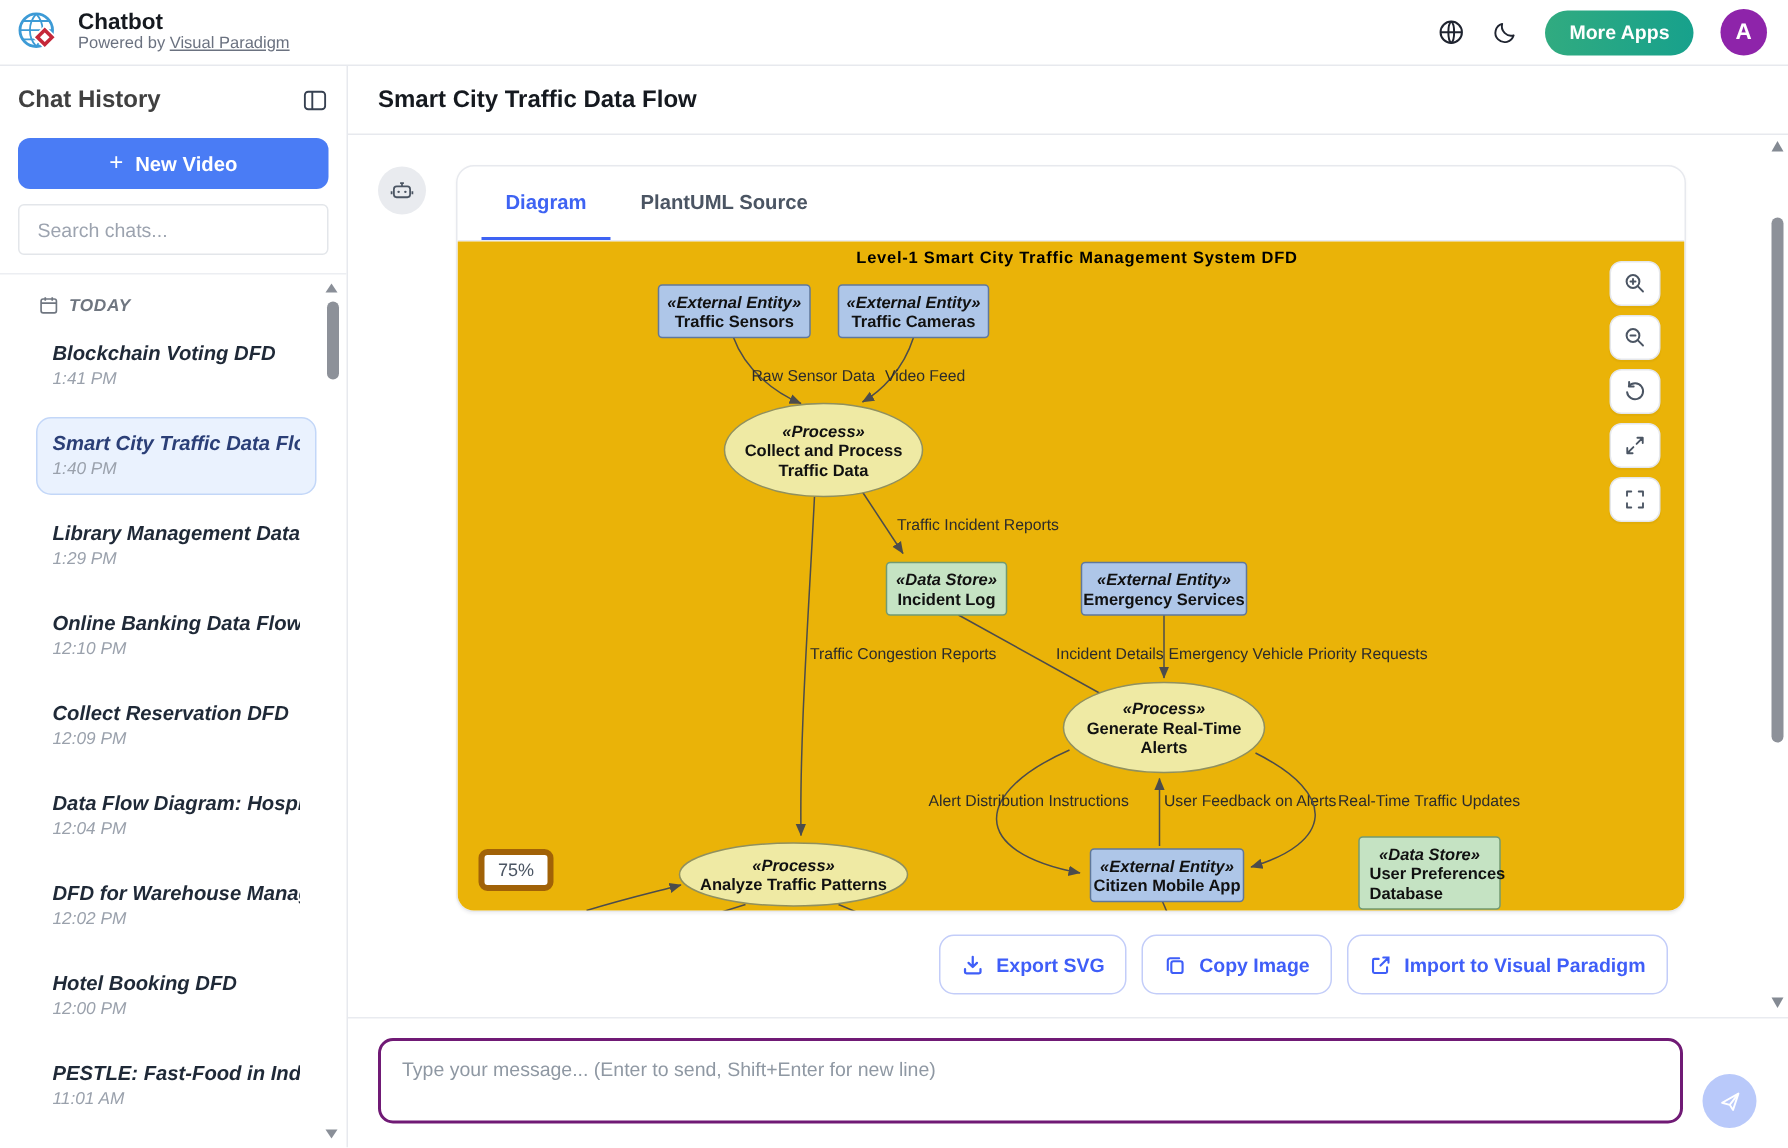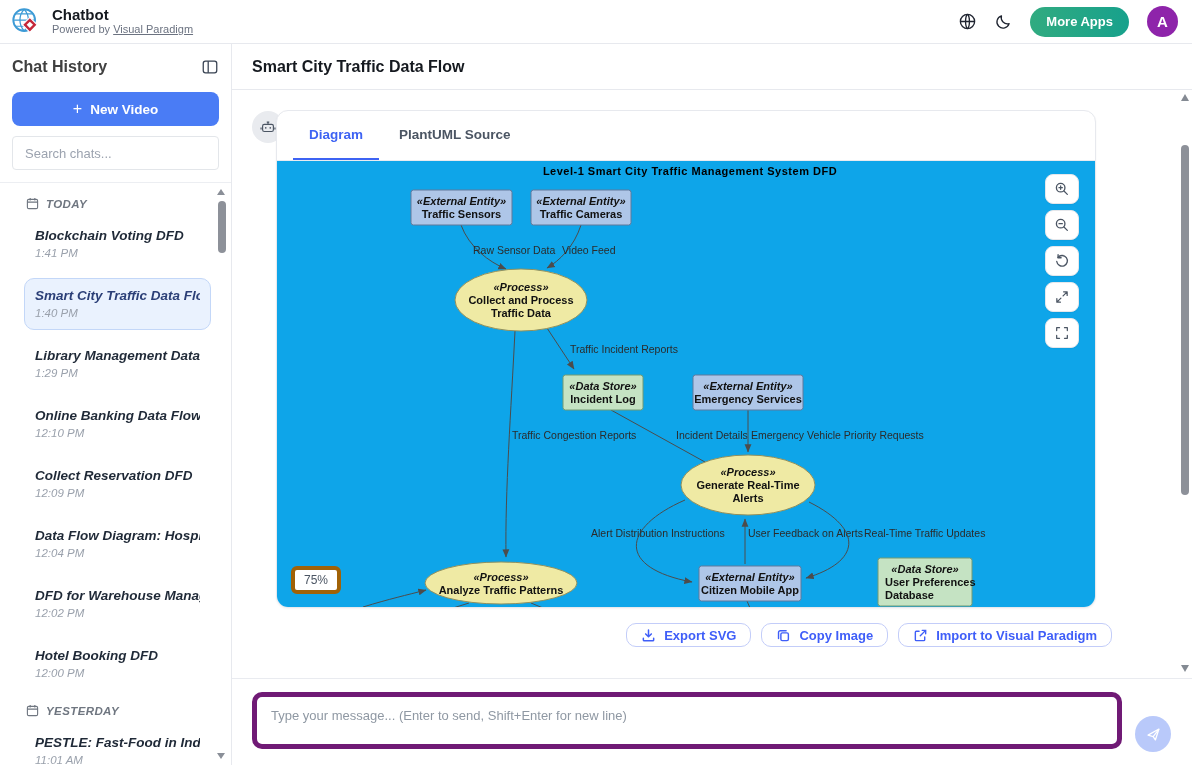--- a/index.html
+++ b/index.html
@@ -56,49 +56,49 @@
   .sb-scroll .arrow-dn { bottom:2px; border-top:6px solid #8a8f98; }
   .sb-scroll .thumb { position:absolute; top:14px; left:0.5px; width:8px; height:52px; border-radius:4px; background:#8d9199; }
 
   
   .main-title-row { height:46px; flex:0 0 46px; display:flex; align-items:center; padding:0 20px;
     border-bottom:1px solid #e7e9ee; }
   .main-title-row h1 { font-size:16px; font-weight:700; color:#15191f; }
   .content { position:relative; height:588px; flex:0 0 588px; background:#fff; }
   .bot-avatar { position:absolute; left:20px; top:21px; width:32px; height:32px; border-radius:50%;
     background:#e9ebef; display:flex; align-items:center; justify-content:center; }
-  .card { position:absolute; left:44px; top:20px; width:820px; height:498px; background:#fff;
+  .card { position:absolute; left:72px; top:20px; width:820px; height:498px; background:#fff;
     border:1px solid #e7e9ee; border-radius:12px; box-shadow:0 1px 2px rgba(16,24,40,.05); overflow:hidden; }
   .tabs { height:50px; display:flex; align-items:stretch; padding:0 16px; border-bottom:1px solid #e9ebf0; gap:4px; }
   .tab { background:none; border:none; border-bottom:2.5px solid transparent; padding:0 16px; cursor:pointer;
     font-size:13.5px; color:#4b5563; font-family:"Liberation Sans",sans-serif; font-weight:600; }
   .tab.active { color:#3e63f3; border-bottom-color:#3e63f3; }
-  .viewport { position:relative; width:818px; height:447px; overflow:hidden; background:#0ea5e9; }
+  .viewport { position:relative; width:818px; height:447px; overflow:hidden; background:#eab308; }
   .viewport svg.dfd { position:absolute; left:16px; top:0; }
   .zoom-controls { position:absolute; right:16px; top:13px; display:flex; flex-direction:column; gap:6px; }
   .zctl { width:34px; height:30px; background:#fff; border:1px solid #e5e7eb; border-radius:8px; cursor:pointer;
     display:flex; align-items:center; justify-content:center; color:#4b5563; box-shadow:0 1px 1px rgba(16,24,40,.04); }
   .zoom-badge { position:absolute; left:14px; bottom:14px; padding:3px 9px; background:#fff;
     border:4px solid #a16207; border-radius:6px; font-size:12px; color:#4b5563; }
   .action-row { position:absolute; right:80px; top:533px; display:flex; gap:10px; }
-  .action-btn { height:24px; display:flex; align-items:center; gap:8px; padding:0 14px; background:#fff;
+  .action-btn { height:40px; display:flex; align-items:center; gap:8px; padding:0 14px; background:#fff;
     border:1px solid #c3cdf9; border-radius:10px; color:#3f5ef8; font-size:13px; font-weight:600; cursor:pointer;
     font-family:"Liberation Sans",sans-serif; }
 
   
   .main-scroll { position:absolute; right:2px; top:0; bottom:0; width:10px; }
   .main-scroll .arrow-up, .main-scroll .arrow-dn { position:absolute; left:0.5px; width:0; height:0;
     border-left:4.5px solid transparent; border-right:4.5px solid transparent; }
   .main-scroll .arrow-up { top:4px; border-bottom:7px solid #848a93; }
   .main-scroll .arrow-dn { bottom:6px; border-top:7px solid #848a93; }
   .main-scroll .thumb { position:absolute; top:55px; left:1px; width:8px; height:350px; border-radius:4px; background:#8d9199; }
 
   
   .composer { height:87px; flex:0 0 87px; border-top:1px solid #e9ebf0; position:relative; padding:13px 0 0 20px; background:#fff; }
-  .composer textarea { width:870px; height:57px; resize:none; border:5px solid #701a75; border-radius:10px;
+  .composer textarea { width:870px; height:57px; resize:none; border:2px solid #701a75; border-radius:10px;
     padding:11px 14px; font-size:13px; color:#374151; outline:none; font-family:"Liberation Sans",sans-serif; }
   .composer textarea::placeholder { color:#8f98a3; }
   .send-btn { position:absolute; right:21px; top:37px; width:36px; height:36px; border:none; border-radius:50%;
     background:#b9c9fa; cursor:pointer; display:flex; align-items:center; justify-content:center; }
 </style>
 </head>
 <body>
 
 <div class="app">
 
@@ -205,27 +205,20 @@
   <div class="chat-item">
     <div class="t">DFD for Warehouse Manage...</div>
     <div class="tm">12:02 PM</div>
   </div>
 
   <div class="chat-item">
     <div class="t">Hotel Booking DFD</div>
     <div class="tm">12:00 PM</div>
   </div>
 
-  <div class="section-head">
-    <svg viewBox="0 0 14 14" width="13" height="13" fill="none" stroke="currentColor" stroke-width="1.2">
-      <rect x="1.5" y="2.5" width="11" height="10" rx="1.5"></rect>
-              <path d="M1.5 5.5h11M4.5 1.2v2.6M9.5 1.2v2.6"></path>
-    </svg>
-    <span class="sec-label">YESTERDAY</span>
-  </div>
 
   <div class="chat-item">
     <div class="t">PESTLE: Fast-Food in India – ...</div>
     <div class="tm">11:01 AM</div>
   </div>
 
 </div>
     </aside>
 
     <main class="main">

